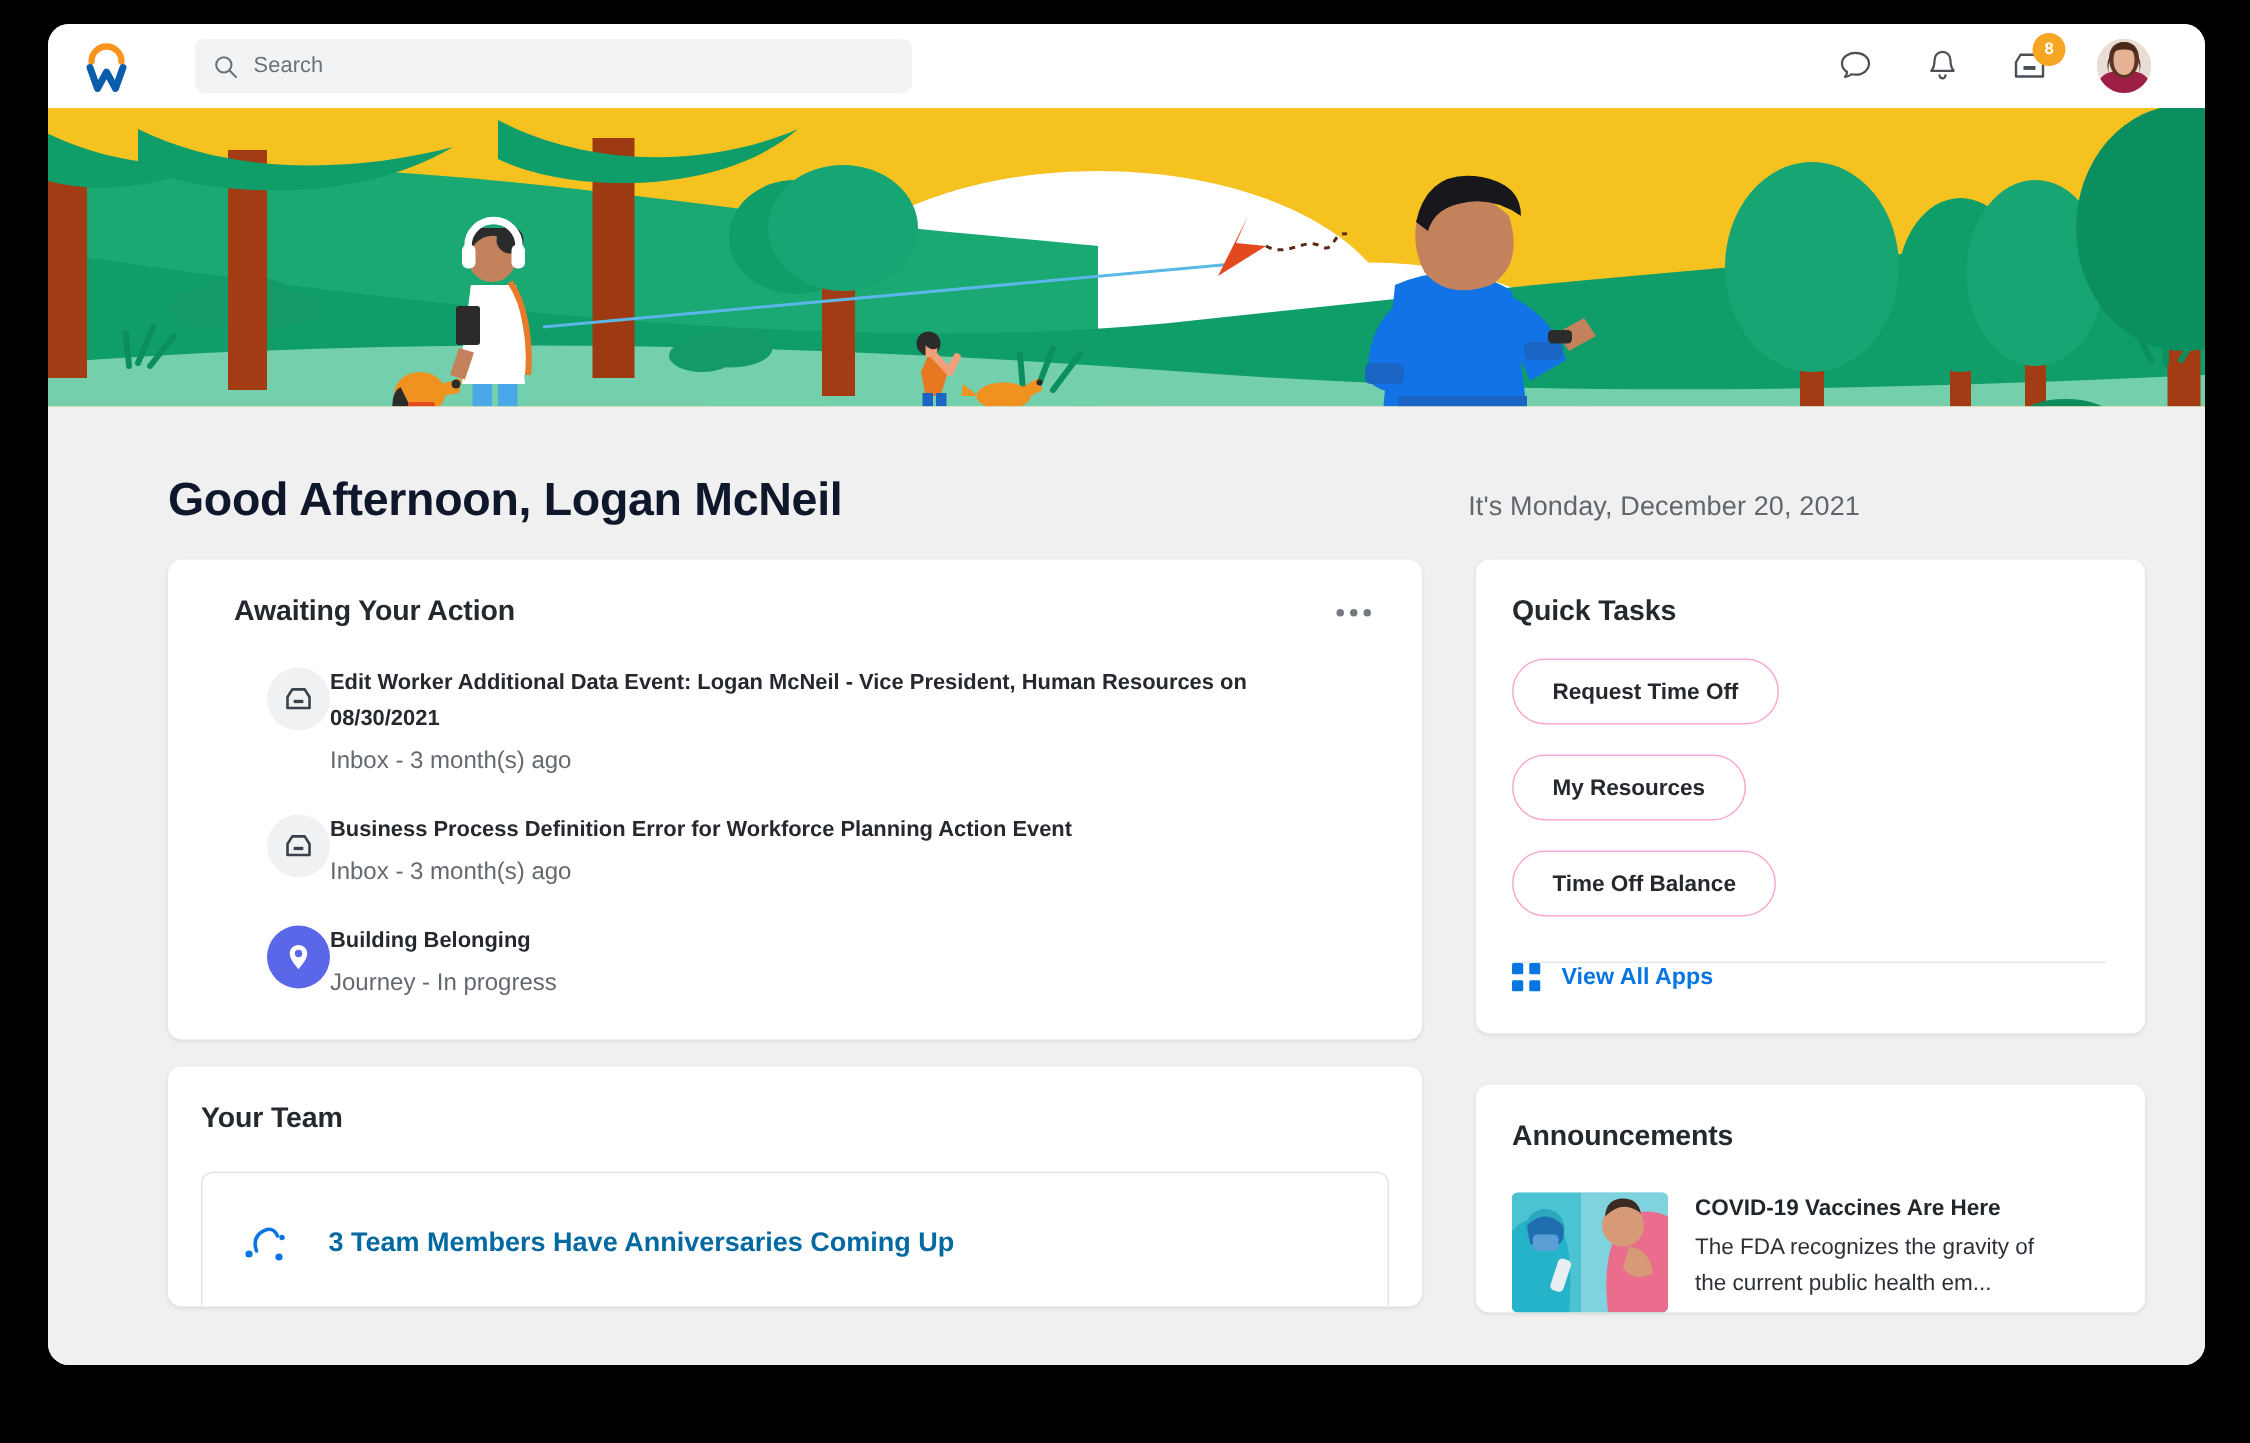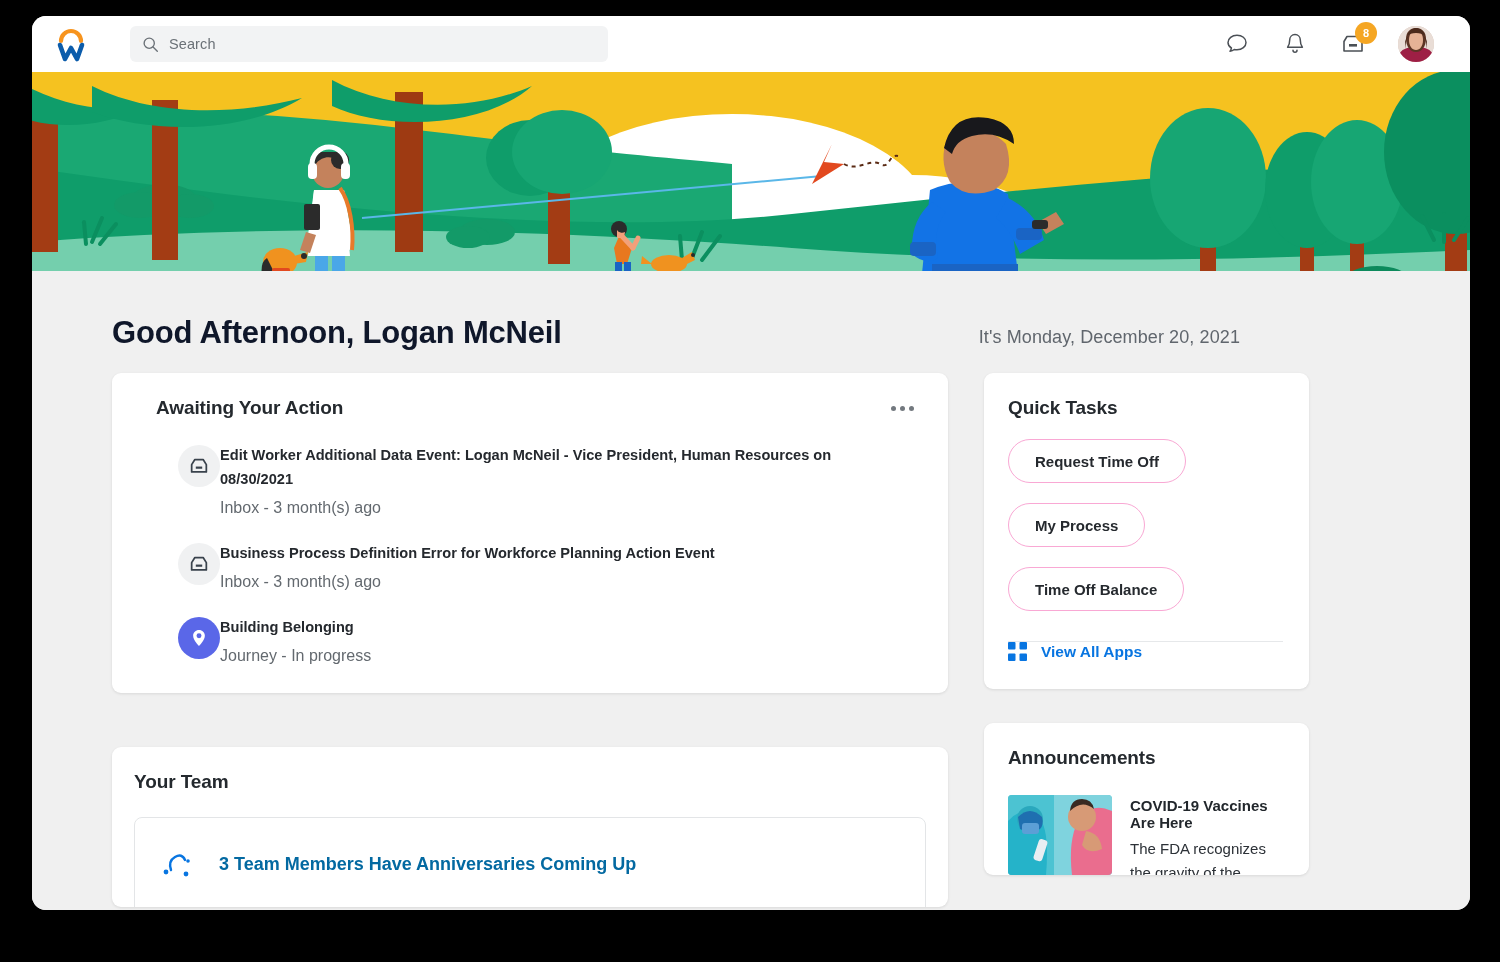--- a/index.html
+++ b/index.html
@@ -89,21 +89,21 @@
   }
   #date {
     margin-left: auto;
     font-size: 18px; color: #60666d;
     padding-right: 182px;
     letter-spacing: .1px;
   }
 
   #cols { display: flex; padding: 22px 48px 0 80px; gap: 36px; }
   #colL { width: 836px; flex: 0 0 auto; }
-  #colR { width: 325px; flex: 0 0 auto; }
+  #colR { width: 446px; flex: 0 0 auto; }
 
   .card {
     background: #ffffff;
     border-radius: 9px;
     box-shadow: 0 1px 3px rgba(0,0,0,.10);
   }
   .card-title {
     font-size: 19px; font-weight: bold; color: #24292e;
     letter-spacing: -.1px;
   }
@@ -128,21 +128,21 @@
   .act-icon.grey { background: #f0f1f2; color: #39424c; }
   .act-icon.blue { background: #5a67e8; color: #ffffff; }
   .act-body { padding-top: 2px; }
   .act-title {
     font-size: 14.6px; font-weight: bold; color: #25292e;
     line-height: 24px; max-width: 640px;
   }
   .act-sub { font-size: 16px; color: #63696f; margin-top: 8px; }
 
   
-  #yourteam { margin-top: 54px; padding: 24px 22px 0 22px; height: 160px; overflow: hidden; }
+  #yourteam { margin-top: 18px; padding: 24px 22px 0 22px; height: 160px; overflow: hidden; }
   #team-inner {
     margin-top: 24px;
     border: 1px solid #e3e5e7;
     border-radius: 8px;
     padding: 26px 22px 40px 22px;
     display: flex; align-items: center; gap: 22px;
   }
   #team-icon { width: 40px; height: 40px; flex: 0 0 auto; color: #0875e1; }
   #team-label { font-size: 18px; font-weight: bold; color: #0369a1; }
 
@@ -448,21 +448,21 @@
         </div>
 
       </div>
 
       <div id="colR">
 
         <div class="card" id="quicktasks">
           <div class="card-title">Quick Tasks</div>
 
           <div><button class="qt-btn">Request Time Off</button></div>
-          <div><button class="qt-btn">My Process</button></div>
+          <div><button class="qt-btn">My Resources</button></div>
           <div><button class="qt-btn">Time Off Balance</button></div>
 
           <div id="qt-divider"></div>
 
           <div id="viewall">
             <span id="grid-icon">
               <svg width="19" height="19" viewBox="0 0 19 19">
                 <rect x="0" y="0" width="7.5" height="7.5" rx="1" fill="#0875e1"></rect>
                 <rect x="11.5" y="0" width="7.5" height="7.5" rx="1" fill="#0875e1"></rect>
                 <rect x="0" y="11.5" width="7.5" height="7.5" rx="1" fill="#0875e1"></rect>

